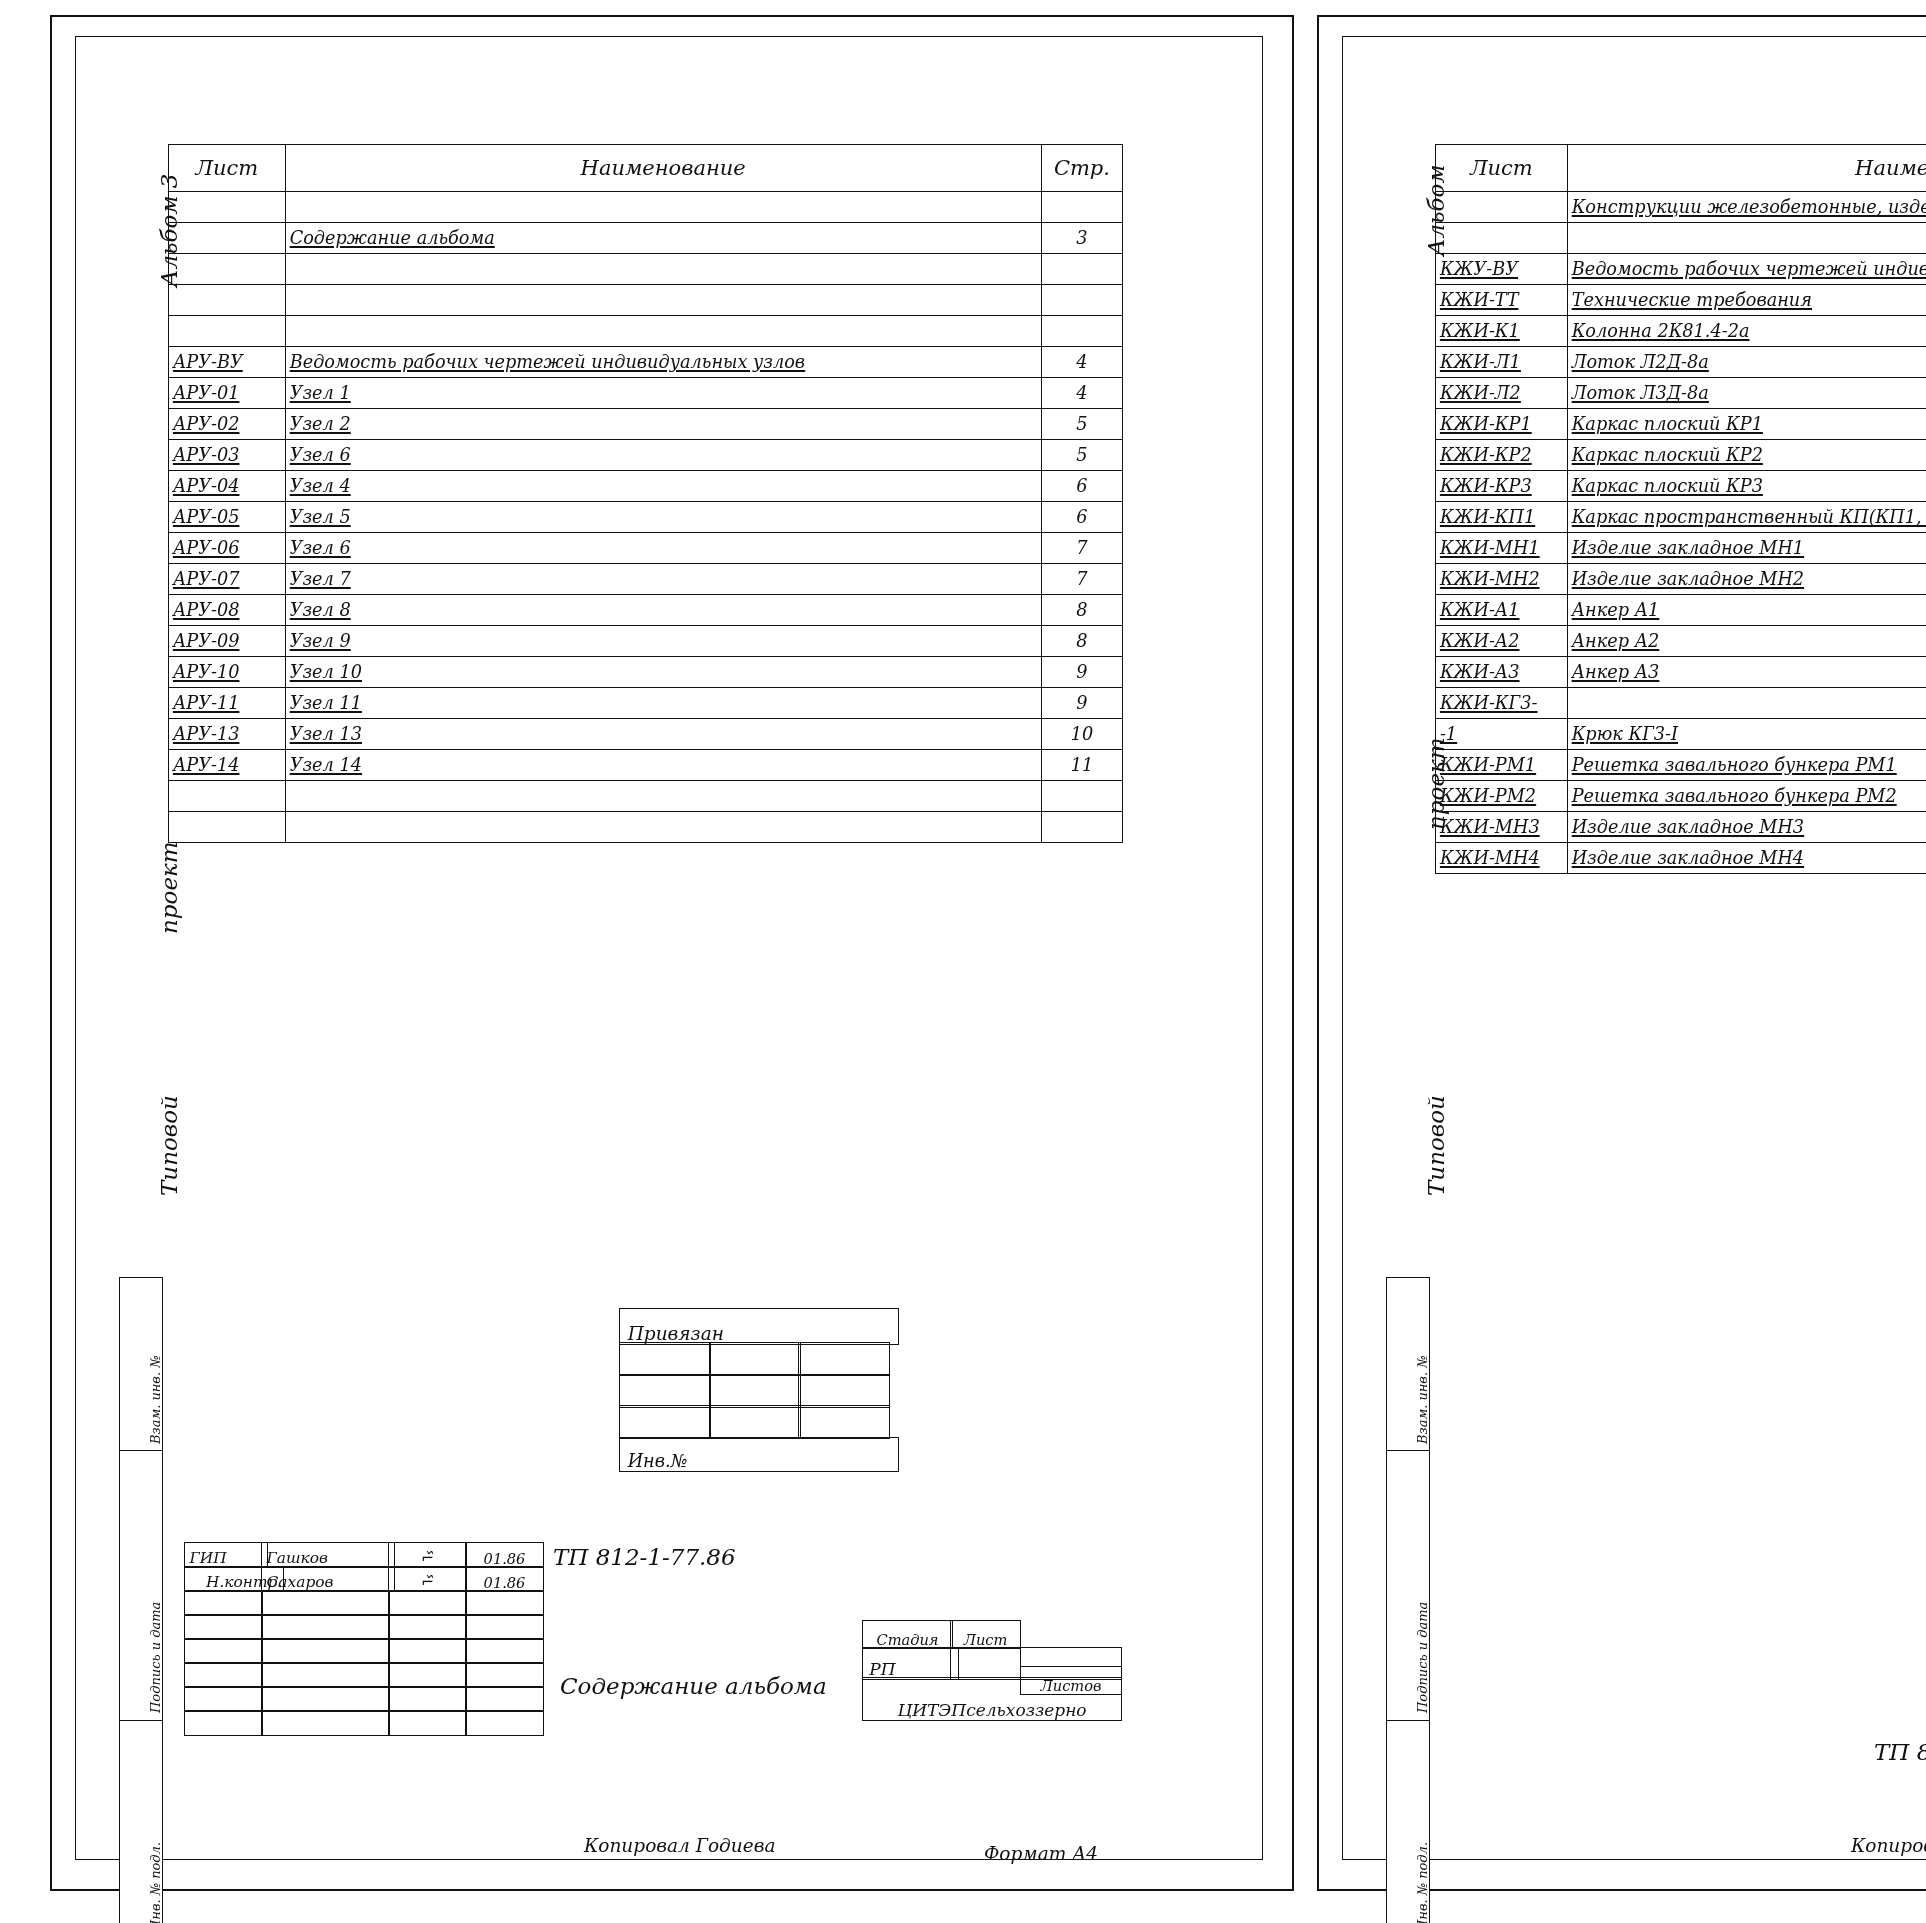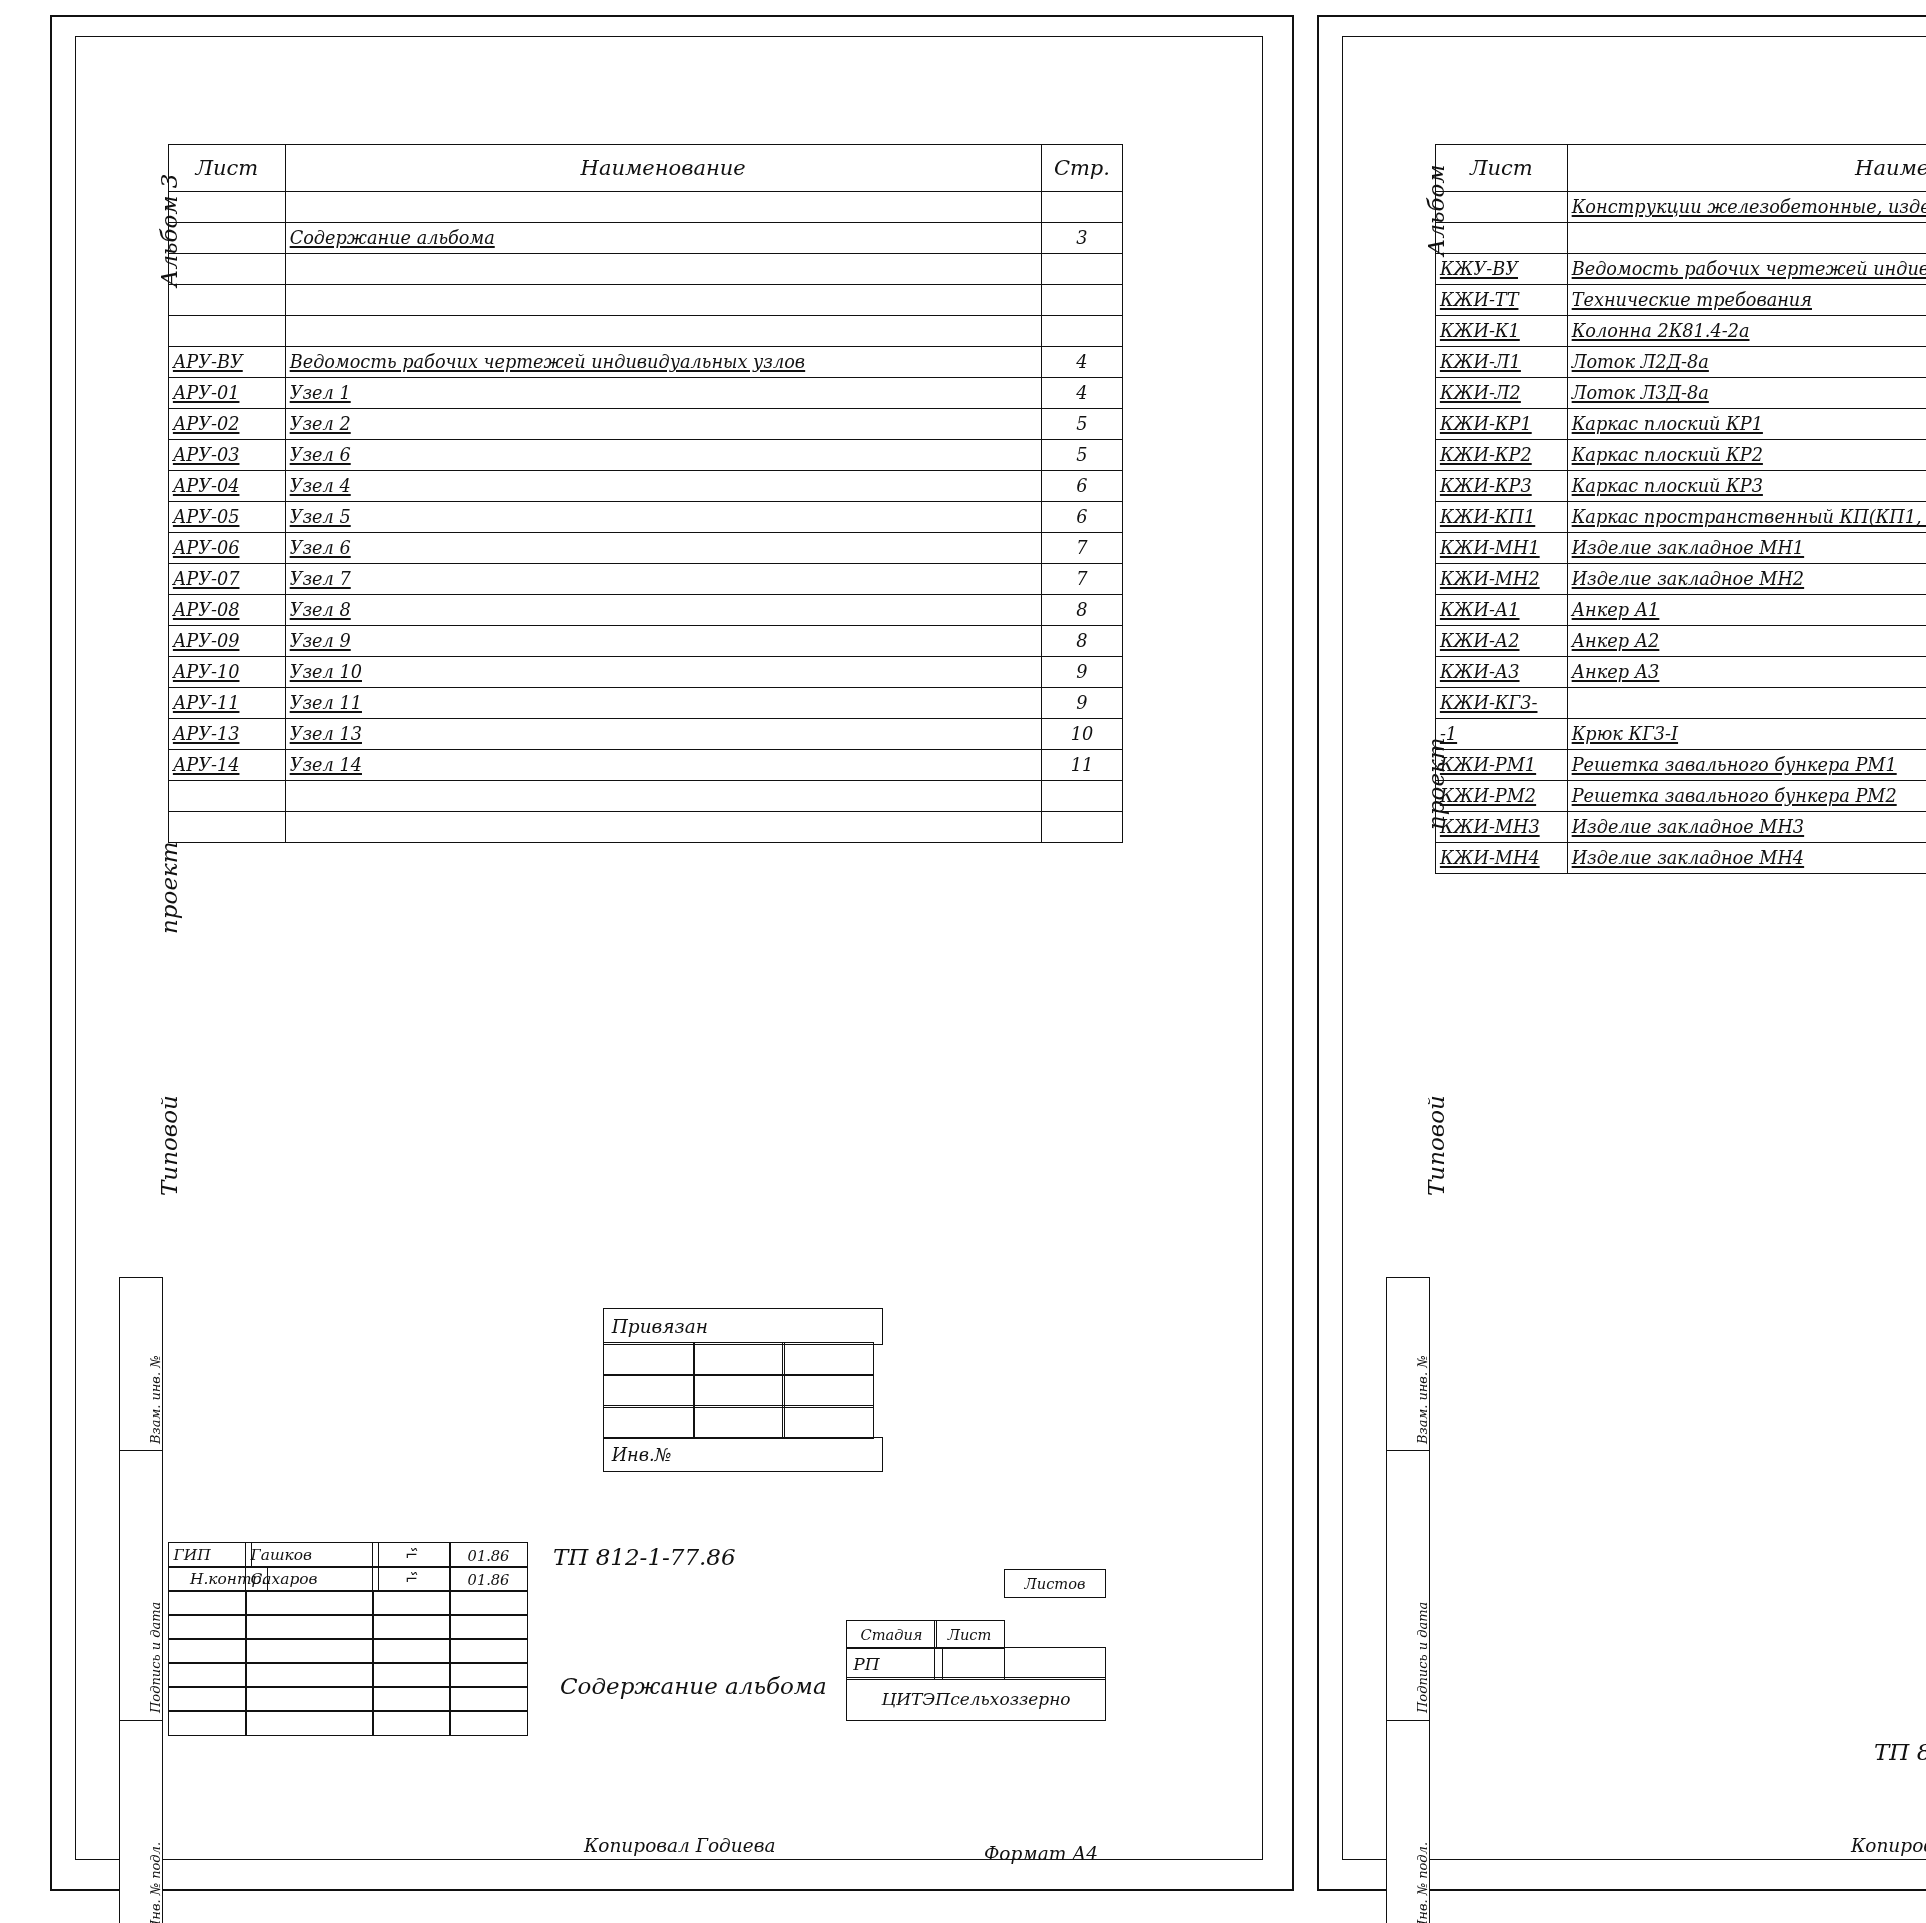--- a/index.html
+++ b/index.html
@@ -96,25 +96,26 @@
     color: #111;
     white-space: nowrap;
   }
   .tb-cell {
     position: absolute;
     border: 1.2px solid #111;
     font-family: "DejaVu Serif", serif;
     font-style: italic;
     color: #111;
     display: flex;
-    align-items: center;
+    align-items: flex-end;
     justify-content: center;
     text-align: center;
     white-space: nowrap;
     overflow: hidden;
+    margin-left: 16px;
   }
   .txt {
     position: absolute;
     font-family: "DejaVu Serif", serif;
     font-style: italic;
     color: #111;
     white-space: nowrap;
   }
   .big { font-size: 23px; }
   .mid { font-size: 18.5px; }
@@ -349,21 +350,21 @@
     <div class="txt big" style="left:508px; top:1656px;">
       <span>Содержание альбома</span>
     </div>
 
     <div class="tb-cell" style="left:794px; top:1603px; width:89px; height:27px; font-size:14.6px;">
       <span>Стадия</span>
     </div>
     <div class="tb-cell" style="left:882px; top:1603px; width:69px; height:27px; font-size:14.6px;">
       <span>Лист</span>
     </div>
-    <div class="tb-cell" style="left:952px; top:1552px; width:100px; height:27px; font-size:14.6px;">
+    <div class="tb-cell" style="left:952px; top:1649px; width:100px; height:27px; font-size:14.6px;">
       <span>Листов</span>
     </div>
     <div class="tb-cell" style="left:794px; top:1630px; width:89px; height:31px; justify-content:flex-start; padding-left:6.2px; font-size:17px;">
       <span>РП</span>
     </div>
     <div class="tb-cell" style="left:882px; top:1630px; width:69px; height:31px;"></div>
     <div class="tb-cell" style="left:952px; top:1630px; width:100px; height:31px;"></div>
     <div class="tb-cell" style="left:794px; top:1660px; width:258px; height:42px; font-size:17px;">
       <span>ЦИТЭПсельхоззерно</span>
     </div>

